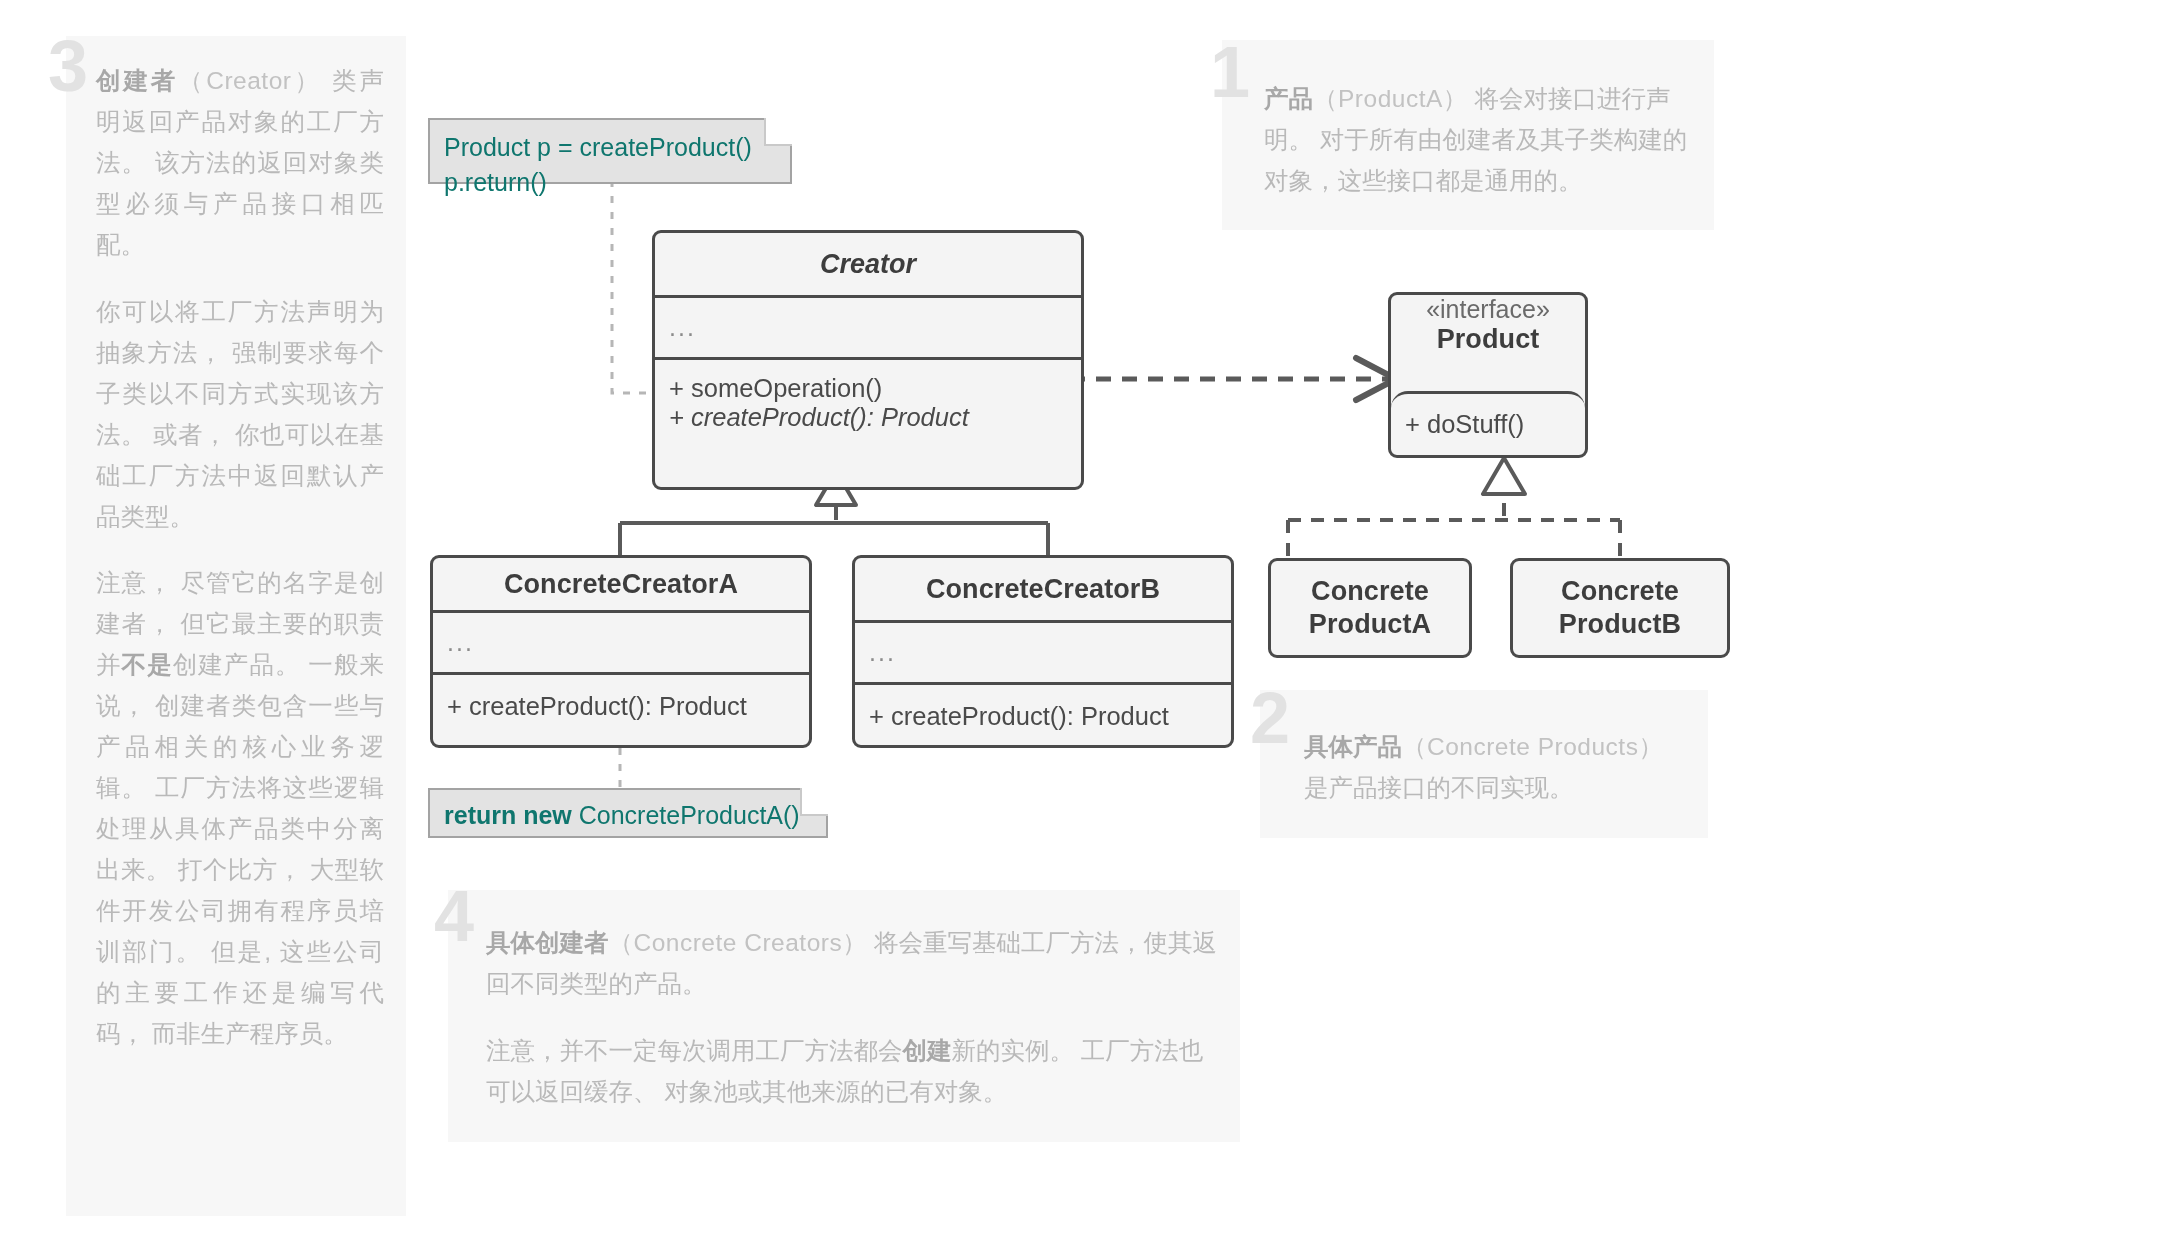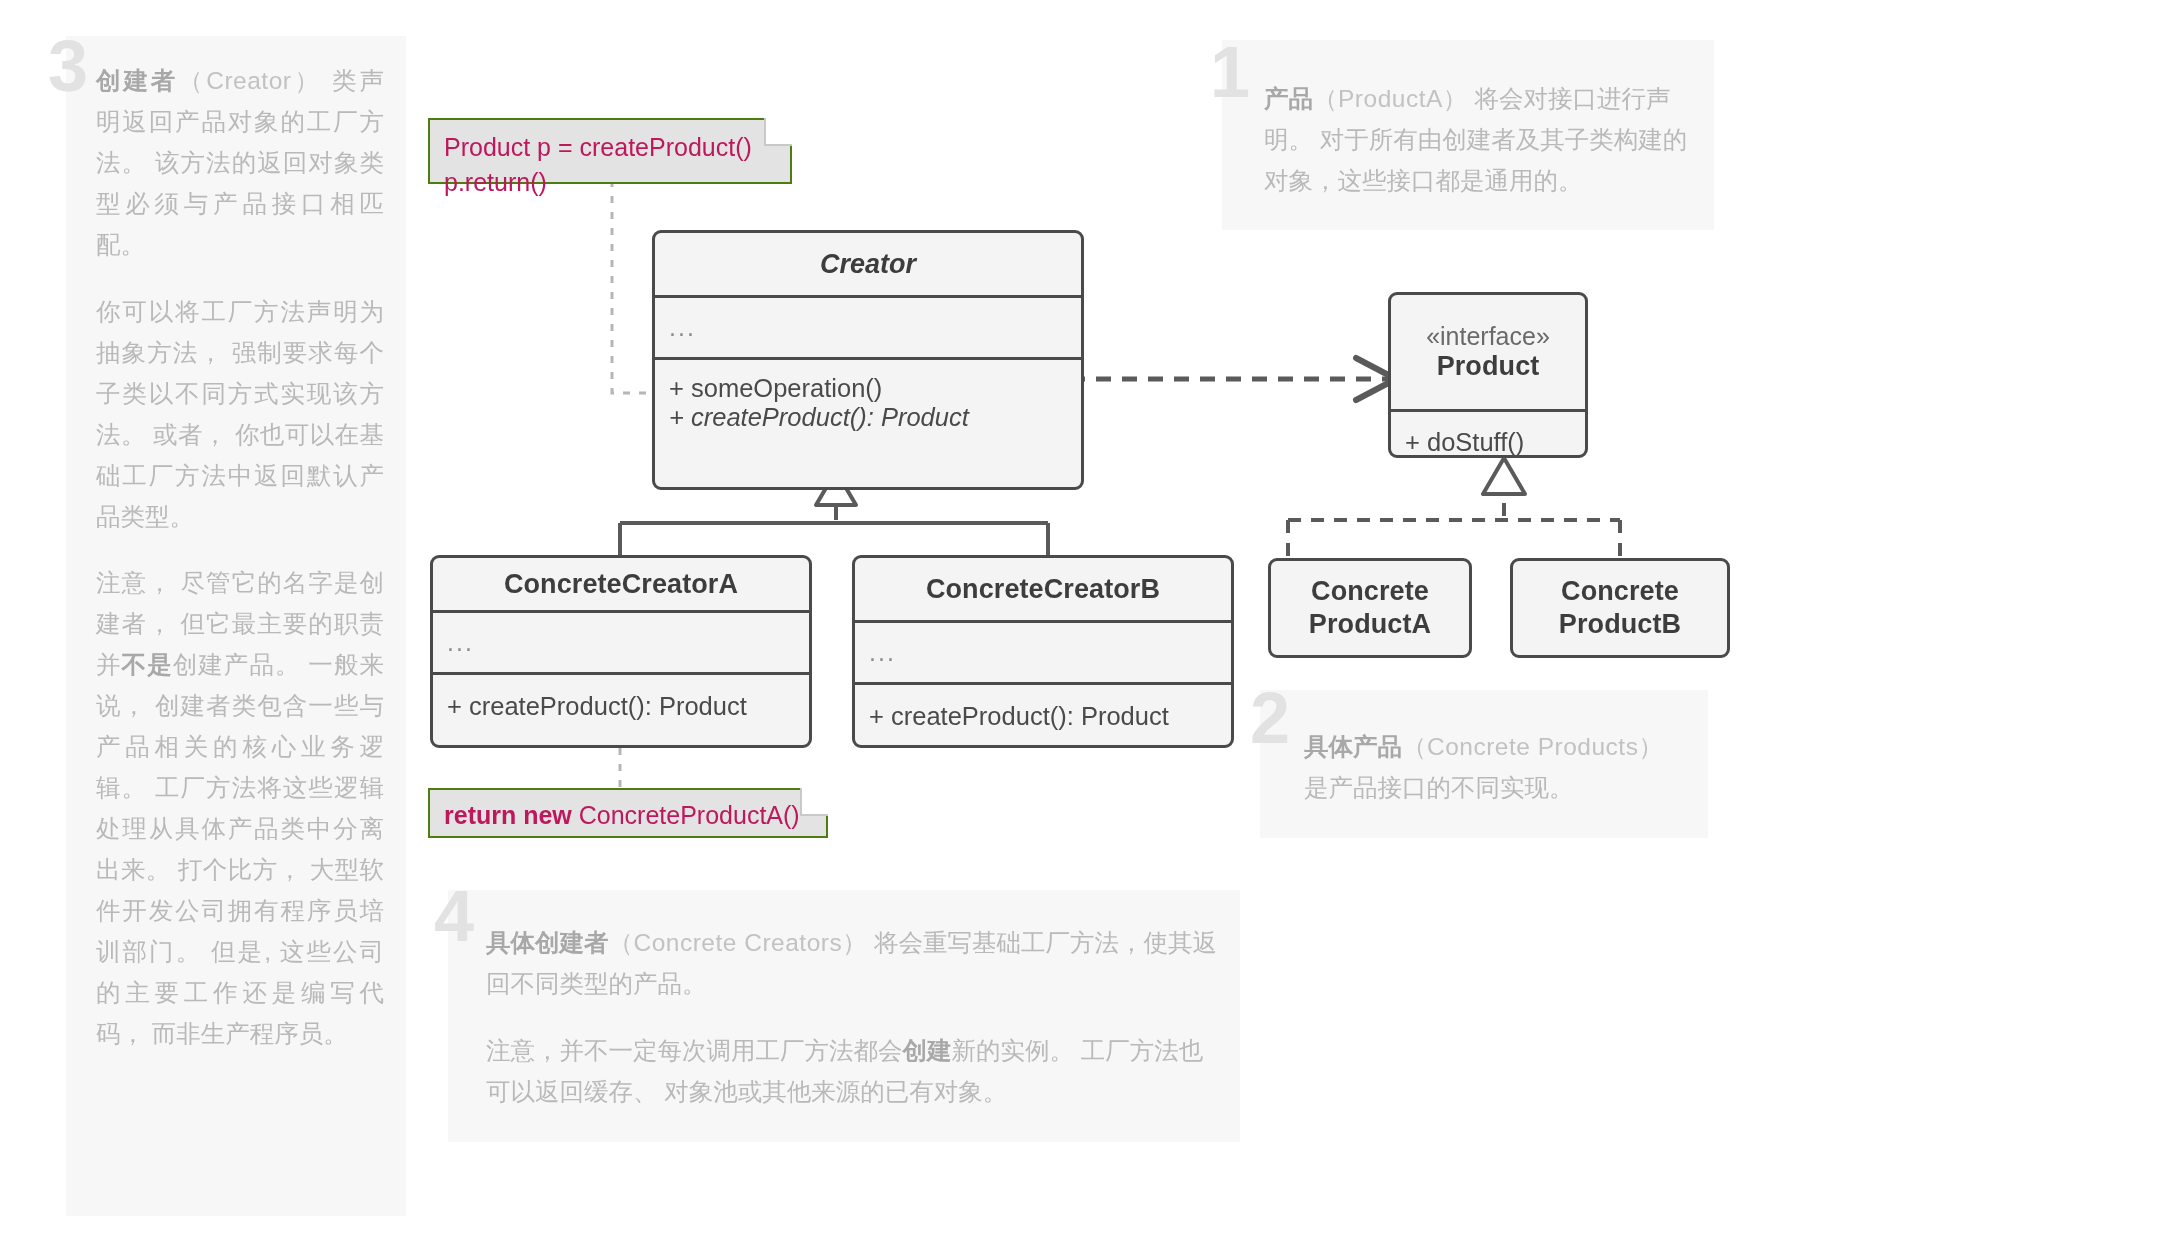--- a/index.html
+++ b/index.html
@@ -53,21 +53,21 @@
   .uml .name-b{font-weight:bold;font-size:27px;letter-spacing:.1px;}
   .uml .name-i{font-weight:bold;font-style:italic;font-size:27px;}
   .uml .stereo{font-size:25px;color:#6a6a6a;font-weight:normal;}
   .uml .member{color:#4a4a4a;font-size:25.5px;padding-left:14px;}
   .uml .member.it{font-style:italic;}
   .uml .dots{color:#8b8b8b;font-size:25px;padding-left:14px;letter-spacing:2px;}
 
   
   .note{
     position:absolute;box-sizing:border-box;background:#e3e3e3;
-    border:2px solid #4d7c0f;color:#be185d;font-size:25px;line-height:35px;
+    border:2px solid #a3a3a3;color:#0f766e;font-size:25px;line-height:35px;
     padding:10px 14px 10px 14px;
   }
   .note .fold{
     position:absolute;right:-2px;top:-2px;width:26px;height:26px;
     background:#ffffff;border-left:2px solid #c9c9c9;border-bottom:2px solid #c9c9c9;
     transform:skewX(0deg);
   }
 
   svg.wires{position:absolute;left:0;top:0;width:2168px;height:1250px;pointer-events:none;}
 </style>
@@ -151,25 +151,25 @@
   <div class="row sep" style="height:62px;">
     <span class="dots">...</span>
   </div>
   <div class="row sep" style="height:130px;display:block;padding-top:14px;">
     <div class="member">+ someOperation()</div>
     <div class="member it">+ createProduct(): Product</div>
   </div>
 </div>
 
 <div class="uml" id="class-product" style="left:1388px;top:292px;width:200px;height:166px;">
-  <div class="row title" style="height:114px;flex-direction:column;justify-content:center;">
+  <div class="row title" style="height:96px;flex-direction:column;justify-content:flex-start;">
     <span class="stereo">«interface»</span>
     <span class="name-b">Product</span>
   </div>
-  <div class="row sep" style="height:64px;">
+  <div class="row sep" style="height:64px;border-radius:17px;">
     <span class="member">+ doStuff()</span>
   </div>
 </div>
 
 <div class="uml" id="class-ccreator-a" style="left:430px;top:555px;width:382px;height:193px;">
   <div class="row title" style="height:52px;">
     <span class="name-b">ConcreteCreatorA</span>
   </div>
   <div class="row sep" style="height:62px;">
     <span class="dots">...</span>

